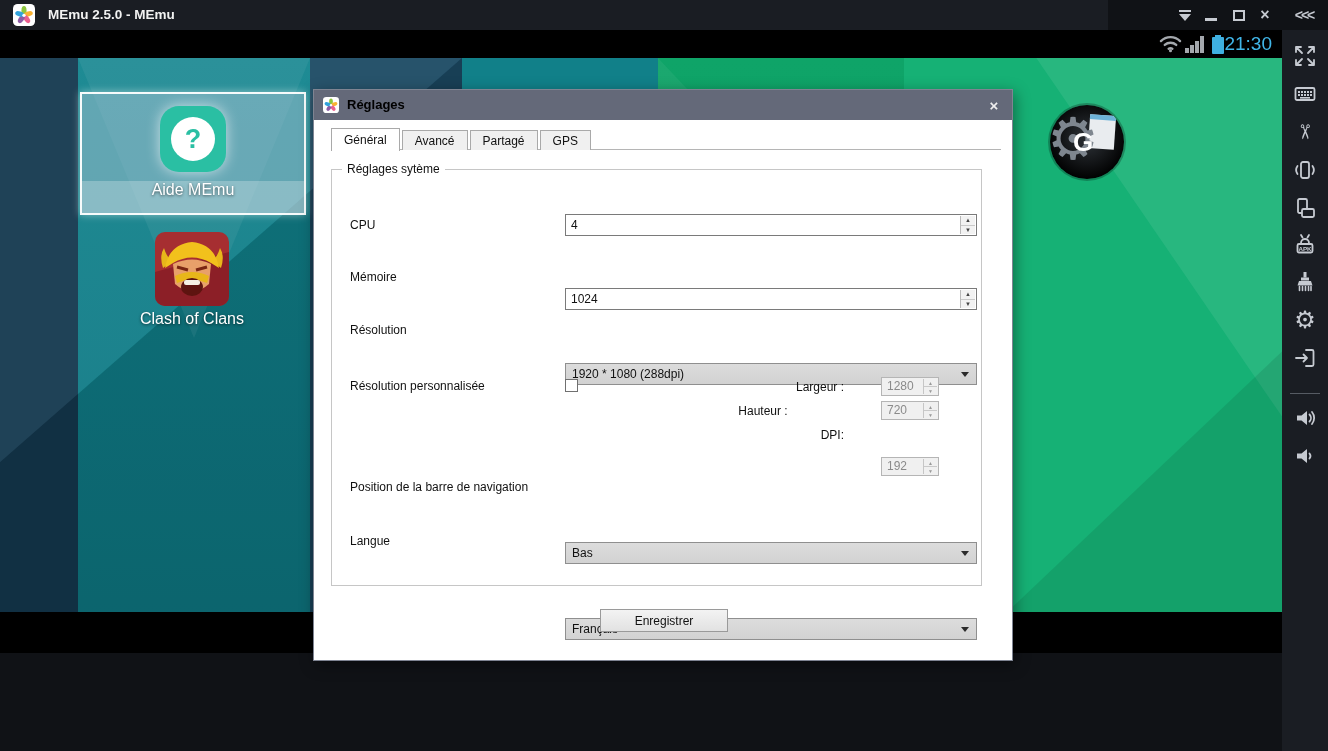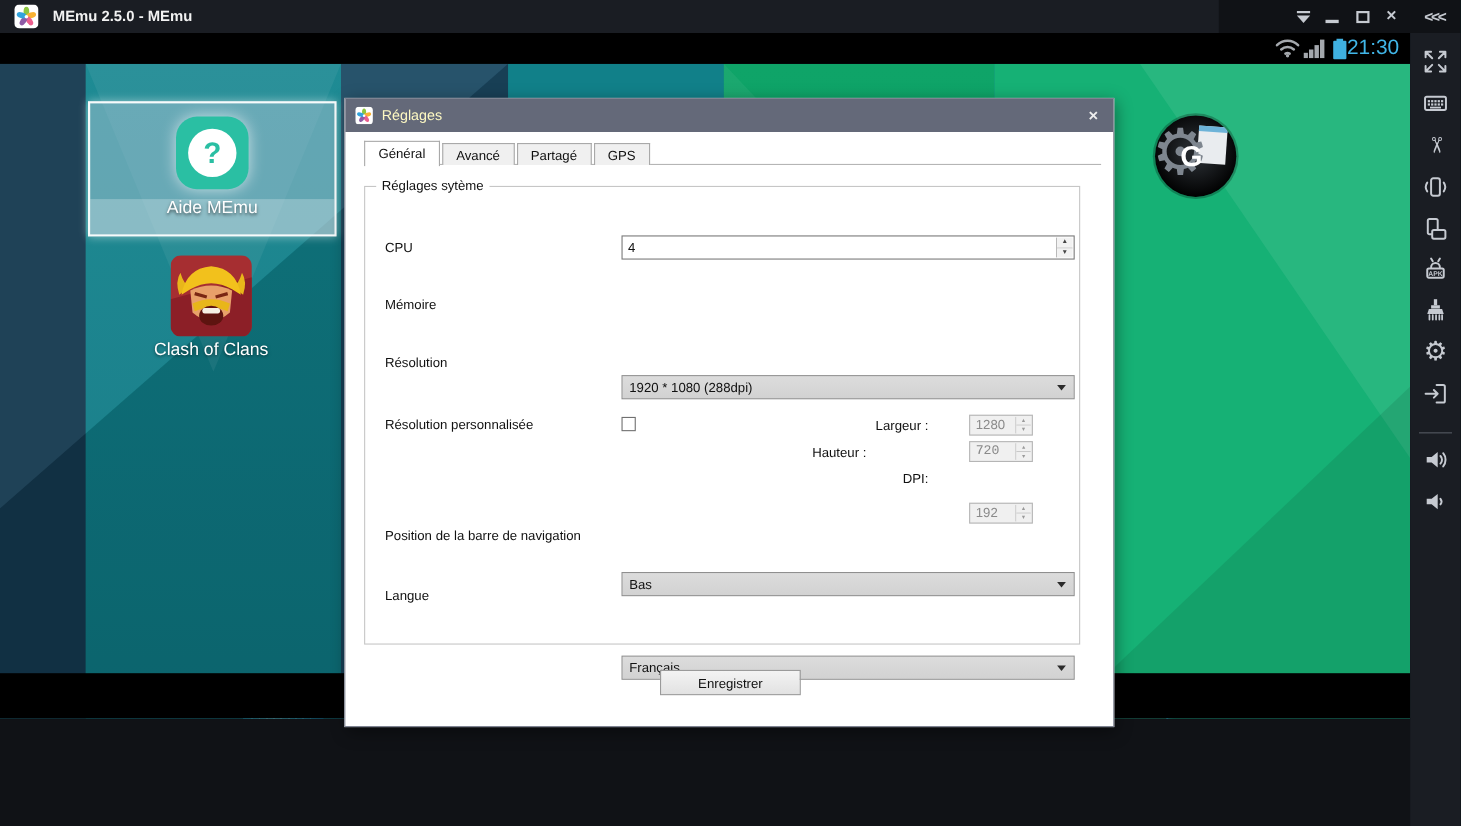--- a/index.html
+++ b/index.html
@@ -97,21 +97,21 @@
   .dock-settings { position:absolute; left:990px; top:572px; width:72px; height:70px; z-index:5;
     background:#232629; border:2px solid #3f9ee8; border-radius:8px; box-shadow:0 0 7px rgba(63,158,232,.8); }
   .slider-row { position:absolute; left:10px; right:10px; height:2px; background:#8f8f8f; }
   .slider-knob { position:absolute; top:-6px; width:10px; height:10px; border-radius:50%; background:#232629; border:3px solid #3f9ee8; }
 
   
   .dialog { position:absolute; left:313px; top:89px; width:700px; height:572px; background:#fff; z-index:40;
     border:1px solid #7f8492; box-shadow:2px 4px 14px rgba(0,0,0,.4); font-size:12px; color:#111; }
   .dlg-title { position:absolute; left:0; top:0; right:0; height:30px; background:#646979; }
   .dlg-logo { position:absolute; left:9px; top:7px; width:16px; height:16px; }
-  .dlg-title-text { position:absolute; left:33px; line-height:30px; font-size:13px; font-weight:normal; color:#fef9c3; }
+  .dlg-title-text { position:absolute; left:33px; line-height:30px; font-size:13px; font-weight:bold; color:#000000; }
   .dlg-close { position:absolute; right:6px; top:0; width:24px; height:30px; display:flex; align-items:center; justify-content:center;
     color:#eee; font-size:15px; font-weight:bold; }
 
   .tabs { position:absolute; left:17px; top:37px; display:flex; align-items:flex-end; height:23px; z-index:2; }
   .tab { padding:0 12px; height:20px; line-height:20px; background:#f0f0f0; border:1px solid #a9a9a9; border-bottom:none; margin-right:2px;margin-top:40px; }
   .tab.active { height:23px; line-height:23px; background:#fff; position:relative; top:1px; }
   .pane-line { position:absolute; left:17px; right:11px; top:59px; border-top:1px solid #b5b5b5; }
 
   .gbox { position:absolute; left:17px; top:79px; width:651px; height:417px; border:1px solid #c6c6c6; }
   .gbox-legend { position:absolute; left:10px; top:-8px; background:#fff; padding:0 5px; }
@@ -135,21 +135,21 @@
   .save-btn { position:absolute; left:286px; top:519px; width:128px; height:23px;
     background:linear-gradient(180deg,#f3f3f3,#e2e2e2); border:1px solid #9a9a9a;
     display:flex; align-items:center; justify-content:center; font-size:12px; color:#111; }
 
   
   .lab-cpu{top:48px;} .ctl-cpu{top:44px;}
   .lab-mem{top:100px;} .ctl-mem{top:96px;}
   .lab-res{top:153px;} .ctl-res{top:149px;}
   .lab-perso{top:209px;} .cb-perso{top:209px;}
   .lab-w{top:210px;} .sp-w{top:207px;}
-  .lab-h{top:234px;text-align:center;} .sp-h{top:231px;font-family:Liberation Mono, monospace;}
+  .lab-h{top:234px;text-align:center;} .sp-h{top:231px;}
   .lab-d{top:258px;} .sp-d{top:255px;margin-top:32px;}
   .lab-nav{top:310px;} .ctl-nav{top:306px;}
   .lab-lang{top:364px;} .ctl-lang{top:360px;}
 </style>
 </head>
 <body>
 
 <div class="window">
 
   <div class="titlebar">
@@ -424,20 +424,31 @@
           <div class="spin-btn up">
               <span>▲</span>
             </div>
           <div class="spin-btn">
               <span>▼</span>
             </div>
         </div>
       </div>
 
       <span class="f-label lab-mem">Mémoire</span>
+      <div class="ctl spin-input ctl-mem">
+        <span class="val">1024</span>
+        <div class="spinner">
+          <div class="spin-btn up">
+              <span>▲</span>
+            </div>
+          <div class="spin-btn">
+              <span>▼</span>
+            </div>
+        </div>
+      </div>
 
       <span class="f-label lab-res">Résolution</span>
       <div class="ctl combo ctl-res">
         <span class="val">1920 * 1080 (288dpi)</span>
         <span class="combo-caret"></span>
       </div>
 
       <span class="f-label lab-perso">Résolution personnalisée</span>
       <span class="checkbox cb-perso"></span>
 

